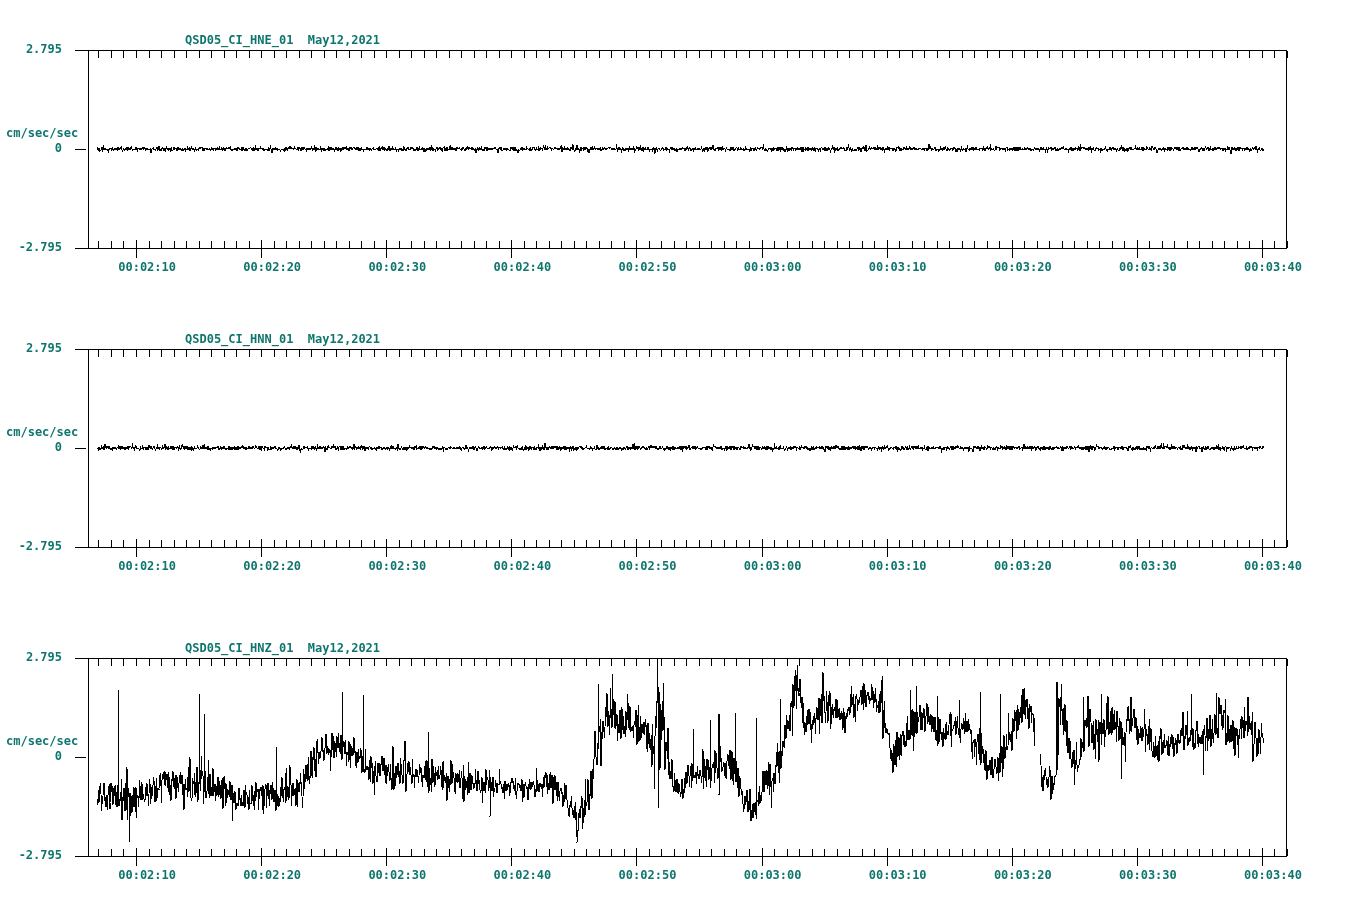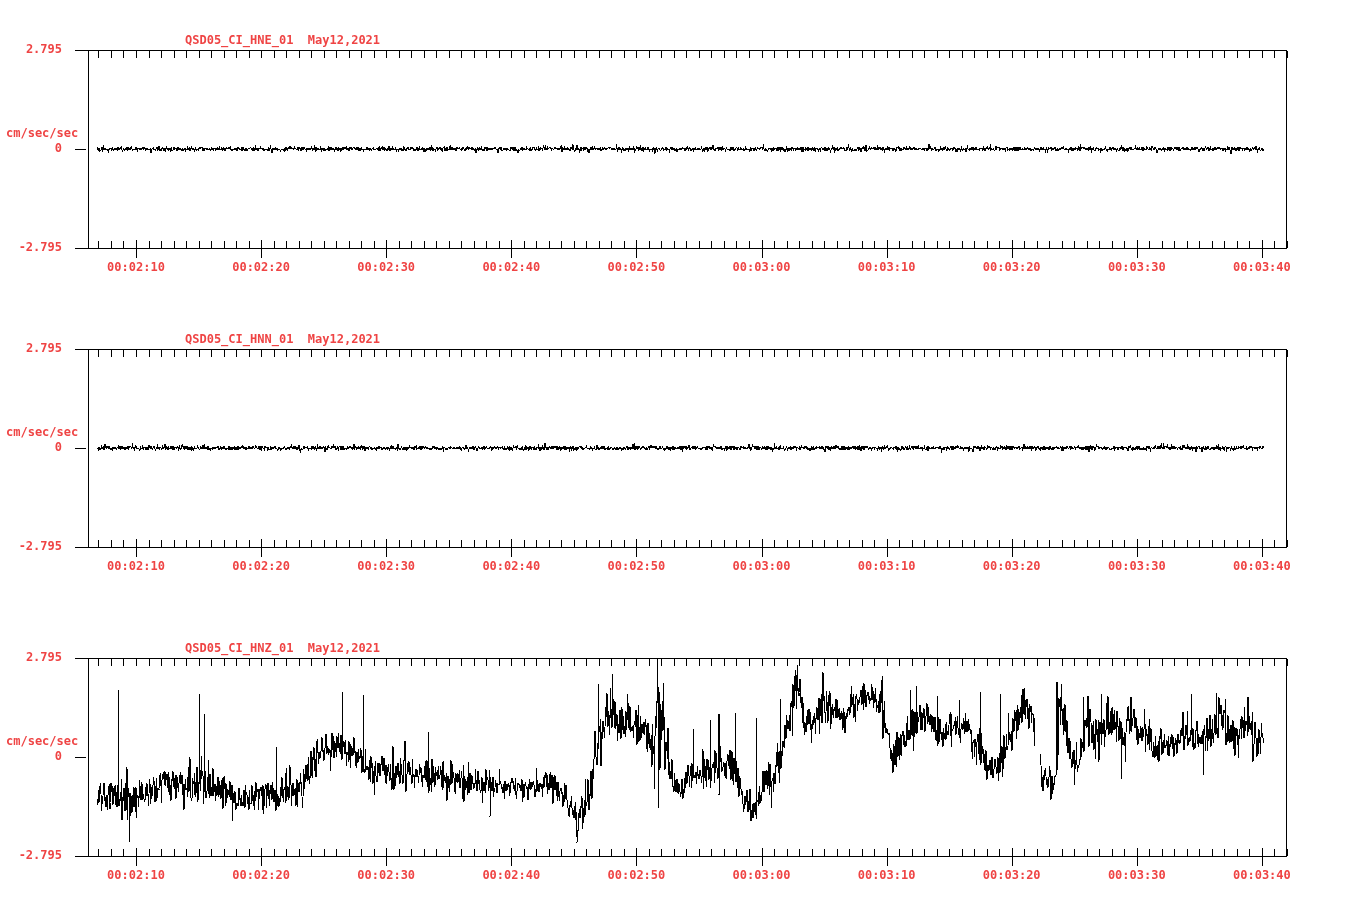--- a/index.html
+++ b/index.html
@@ -1,29 +1,29 @@
 <!DOCTYPE html>
 <html><head>
 <meta charset="utf-8">
 <style>
   html,body{margin:0;padding:0;background:#ffffff;}
   .screen{
     position:relative;width:1326px;height:924px;background:#ffffff;overflow:hidden;
-    font-family:"DejaVu Sans Mono","Liberation Mono",monospace;font-weight:bold;color:#ef4444;
+    font-family:"DejaVu Sans Mono","Liberation Mono",monospace;font-weight:bold;color:#0f766e;
   }
   .panel{position:absolute;left:0;width:1358px;height:230px;}
   svg.plot{position:absolute;left:0;top:-10px;width:1358px;height:230px;overflow:visible;display:block;}
   .lab{position:absolute;font-size:12px;line-height:13px;letter-spacing:0;}
   .title{left:185px;top:-16px;white-space:pre;}
   .ylab{left:0;width:62px;text-align:right;}
   .ytop{top:-7px}
   .ymid{top:92px}
   .ybot{top:191px}
   .unit{left:6px;top:77px;}
-  .xlab{top:211px;width:80px;text-align:center;}
+  .xlab{top:211px;width:80px;text-align:right;}
 </style>
 </head>
 <body>
 
 <div class="screen">
 
   <section class="panel" style="top:50px">
     <svg class="plot" viewBox="0 0 1358 230">
         <path d="M75,10.5H1287 M75,208.5H1287 M88.5,10.5V208.5 M1286.5,10.5V208.5 M75,109.5H86 " fill="none" stroke="#000000" stroke-width="1" shape-rendering="crispEdges"></path>
         <path d="M98.5,11V18 M98.5,201V208 M111.5,11V18 M111.5,201V208 M123.5,11V18 M123.5,201V208 M136.5,11V18 M136.5,200V217.5 M149.5,11V18 M149.5,201V208 M161.5,11V18 M161.5,201V208 M174.5,11V18 M174.5,201V208 M186.5,11V18 M186.5,201V208 M199.5,11V18 M199.5,201V208 M211.5,11V18 M211.5,201V208 M224.5,11V18 M224.5,201V208 M236.5,11V18 M236.5,201V208 M249.5,11V18 M249.5,201V208 M261.5,11V18 M261.5,200V217.5 M274.5,11V18 M274.5,201V208 M286.5,11V18 M286.5,201V208 M299.5,11V18 M299.5,201V208 M311.5,11V18 M311.5,201V208 M324.5,11V18 M324.5,201V208 M336.5,11V18 M336.5,201V208 M349.5,11V18 M349.5,201V208 M361.5,11V18 M361.5,201V208 M374.5,11V18 M374.5,201V208 M386.5,11V18 M386.5,200V217.5 M399.5,11V18 M399.5,201V208 M411.5,11V18 M411.5,201V208 M424.5,11V18 M424.5,201V208 M436.5,11V18 M436.5,201V208 M449.5,11V18 M449.5,201V208 M461.5,11V18 M461.5,201V208 M474.5,11V18 M474.5,201V208 M486.5,11V18 M486.5,201V208 M499.5,11V18 M499.5,201V208 M511.5,11V18 M511.5,200V217.5 M524.5,11V18 M524.5,201V208 M536.5,11V18 M536.5,201V208 M549.5,11V18 M549.5,201V208 M561.5,11V18 M561.5,201V208 M574.5,11V18 M574.5,201V208 M586.5,11V18 M586.5,201V208 M599.5,11V18 M599.5,201V208 M611.5,11V18 M611.5,201V208 M624.5,11V18 M624.5,201V208 M636.5,11V18 M636.5,200V217.5 M649.5,11V18 M649.5,201V208 M661.5,11V18 M661.5,201V208 M674.5,11V18 M674.5,201V208 M686.5,11V18 M686.5,201V208 M699.5,11V18 M699.5,201V208 M711.5,11V18 M711.5,201V208 M724.5,11V18 M724.5,201V208 M736.5,11V18 M736.5,201V208 M749.5,11V18 M749.5,201V208 M762.5,11V18 M762.5,200V217.5 M774.5,11V18 M774.5,201V208 M787.5,11V18 M787.5,201V208 M799.5,11V18 M799.5,201V208 M812.5,11V18 M812.5,201V208 M824.5,11V18 M824.5,201V208 M837.5,11V18 M837.5,201V208 M849.5,11V18 M849.5,201V208 M862.5,11V18 M862.5,201V208 M874.5,11V18 M874.5,201V208 M887.5,11V18 M887.5,200V217.5 M899.5,11V18 M899.5,201V208 M912.5,11V18 M912.5,201V208 M924.5,11V18 M924.5,201V208 M937.5,11V18 M937.5,201V208 M949.5,11V18 M949.5,201V208 M962.5,11V18 M962.5,201V208 M974.5,11V18 M974.5,201V208 M987.5,11V18 M987.5,201V208 M999.5,11V18 M999.5,201V208 M1012.5,11V18 M1012.5,200V217.5 M1024.5,11V18 M1024.5,201V208 M1037.5,11V18 M1037.5,201V208 M1049.5,11V18 M1049.5,201V208 M1062.5,11V18 M1062.5,201V208 M1074.5,11V18 M1074.5,201V208 M1087.5,11V18 M1087.5,201V208 M1099.5,11V18 M1099.5,201V208 M1112.5,11V18 M1112.5,201V208 M1124.5,11V18 M1124.5,201V208 M1137.5,11V18 M1137.5,200V217.5 M1149.5,11V18 M1149.5,201V208 M1162.5,11V18 M1162.5,201V208 M1174.5,11V18 M1174.5,201V208 M1187.5,11V18 M1187.5,201V208 M1199.5,11V18 M1199.5,201V208 M1212.5,11V18 M1212.5,201V208 M1224.5,11V18 M1224.5,201V208 M1237.5,11V18 M1237.5,201V208 M1249.5,11V18 M1249.5,201V208 M1262.5,11V18 M1262.5,200V217.5 M1274.5,11V18 M1274.5,201V208 M1287.5,11V18 M1287.5,201V208 " fill="none" stroke="#000000" stroke-width="1" shape-rendering="crispEdges"></path>

